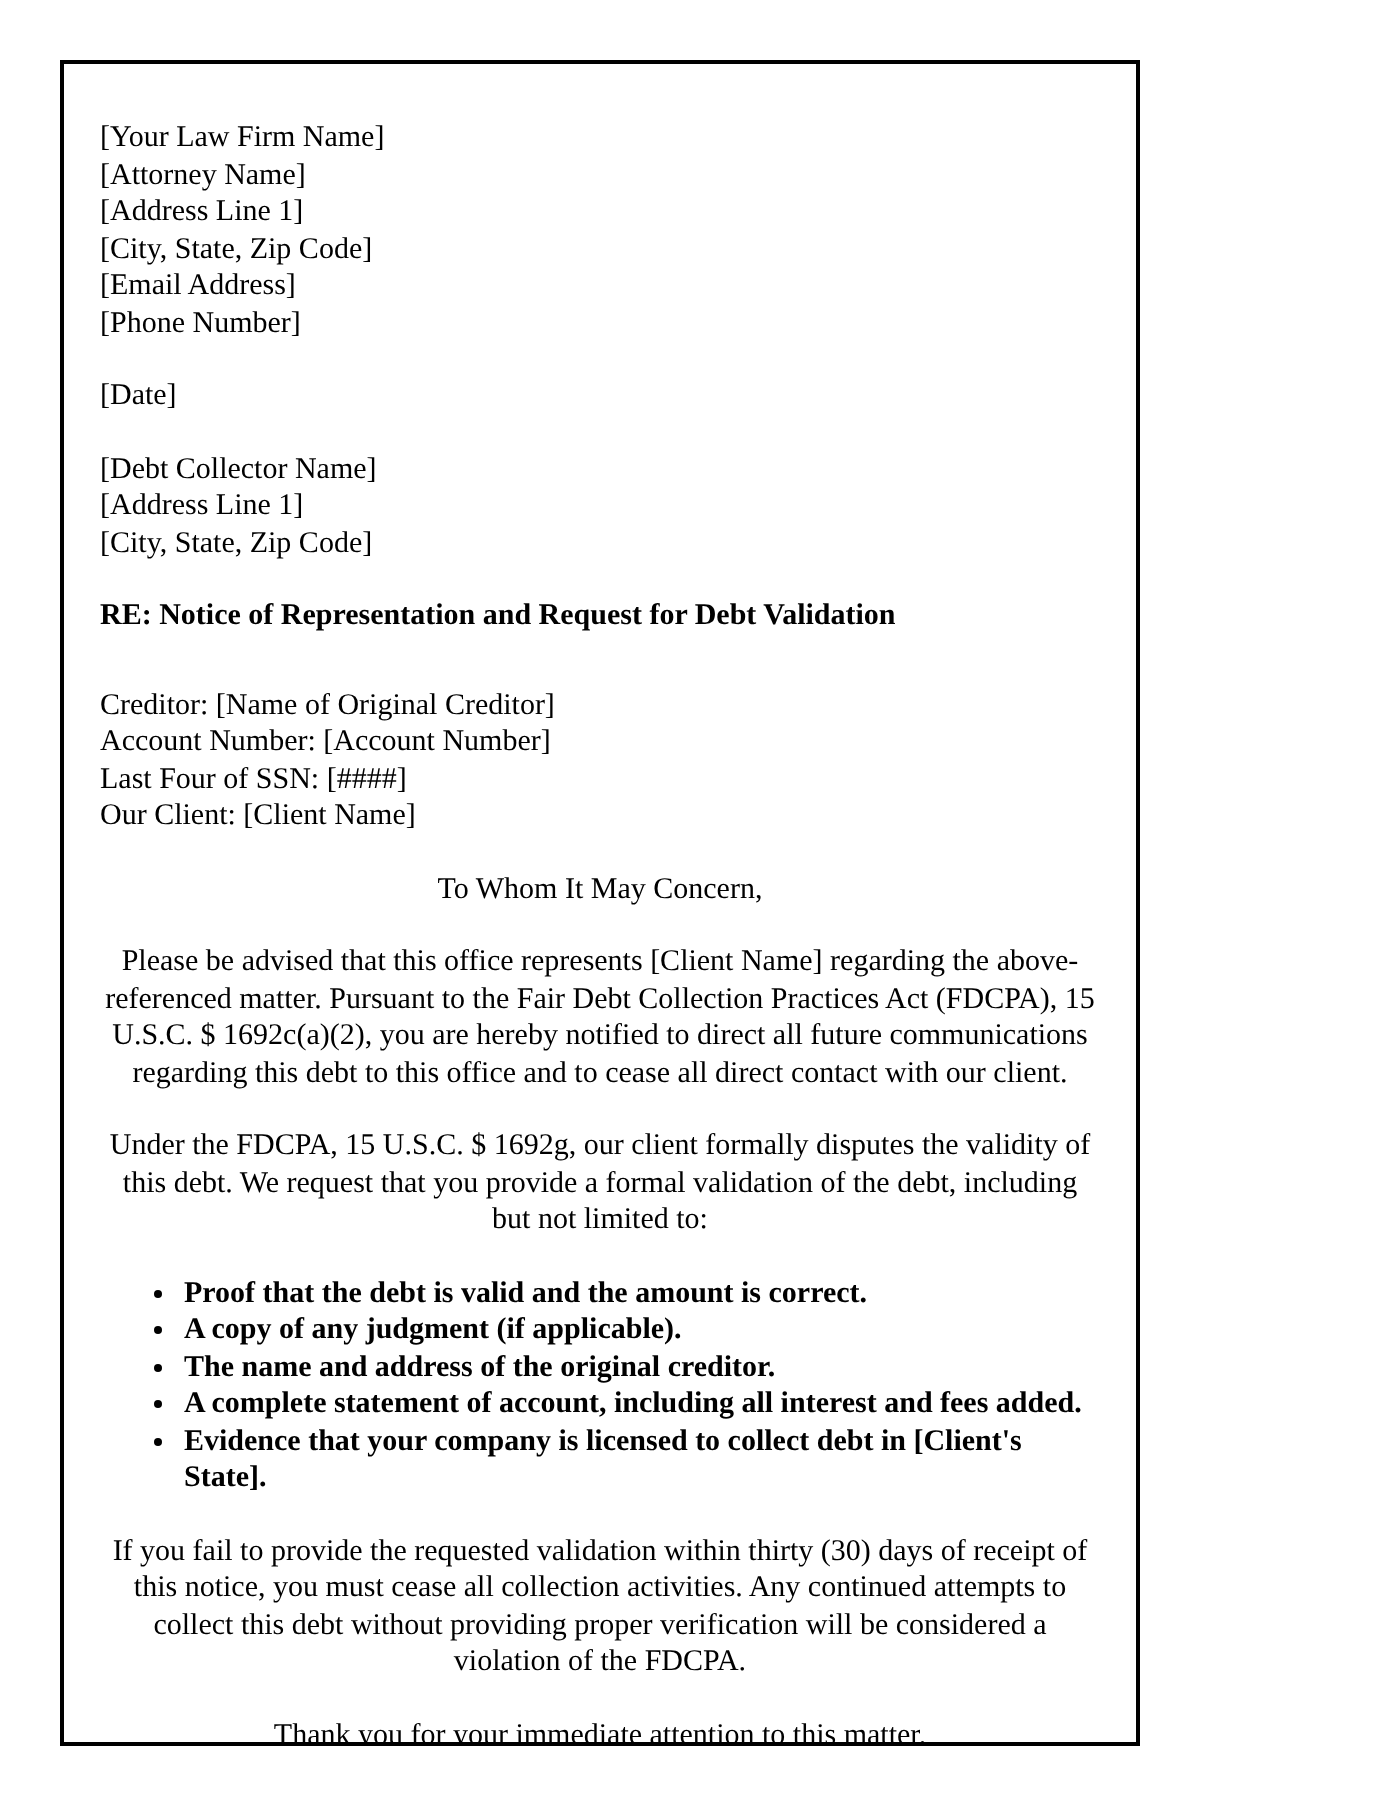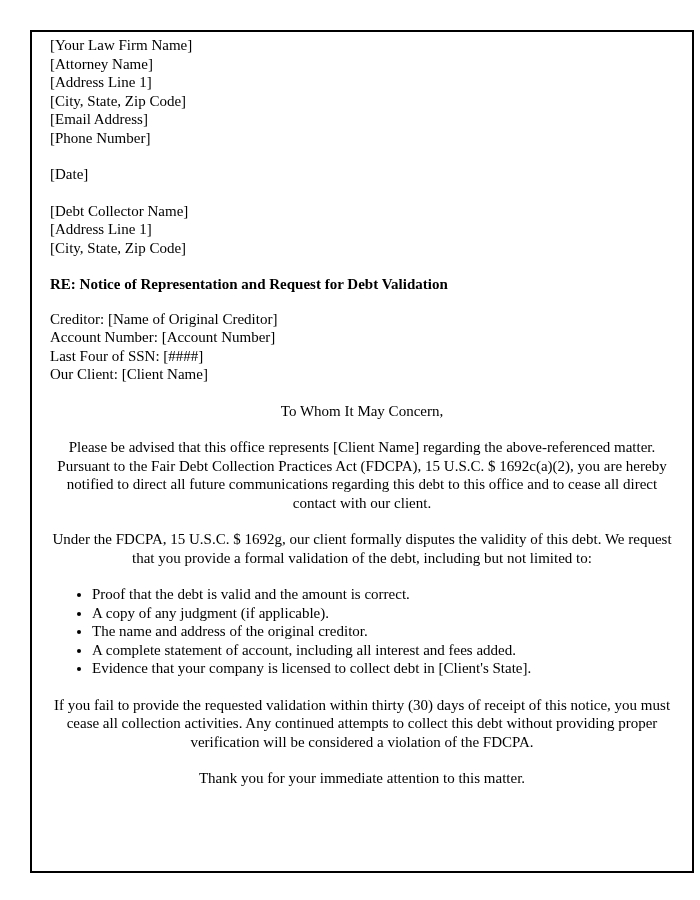--- a/index.html
+++ b/index.html
@@ -11,51 +11,52 @@
     height: 900px;
     background: #ffffff;
     color: #000000;
     font-family: "Liberation Serif", "DejaVu Serif", serif;
     position: relative;
   }
   .page {
     position: absolute;
     left: 30px;
     top: 30px;
-    width: 664px;
+    width: 540px;
     height: 843px;
     border: 2px solid #000000;
     box-sizing: border-box;
-    padding: 4px 18px;
+    padding: 28px 18px;
     font-size: 15px;
     line-height: 18.5px;
     overflow: hidden;
   }
   .block {
     margin: 0 0 18px 0;
   }
   .line {
     white-space: nowrap;
   }
   .subject {
     font-weight: bold;
-    margin: 0 0 16px 0;
+    margin: 0 0 26px 0;
   }
   p.para {
     margin: 0 0 18px 0;
     text-align: center;
   }
   ul.bullets {
     margin: 0 0 18px 0;
     padding-left: 42px;
     list-style-type: disc;
   }
   ul.bullets li {
     margin: 0;
     padding: 0;
+    font-weight: bold;
   }
 </style>
 </head>
 <body>
 
 <div class="page">
 
   <div class="block">
     <div class="line">[Your Law Firm Name]</div>
     <div class="line">[Attorney Name]</div>

